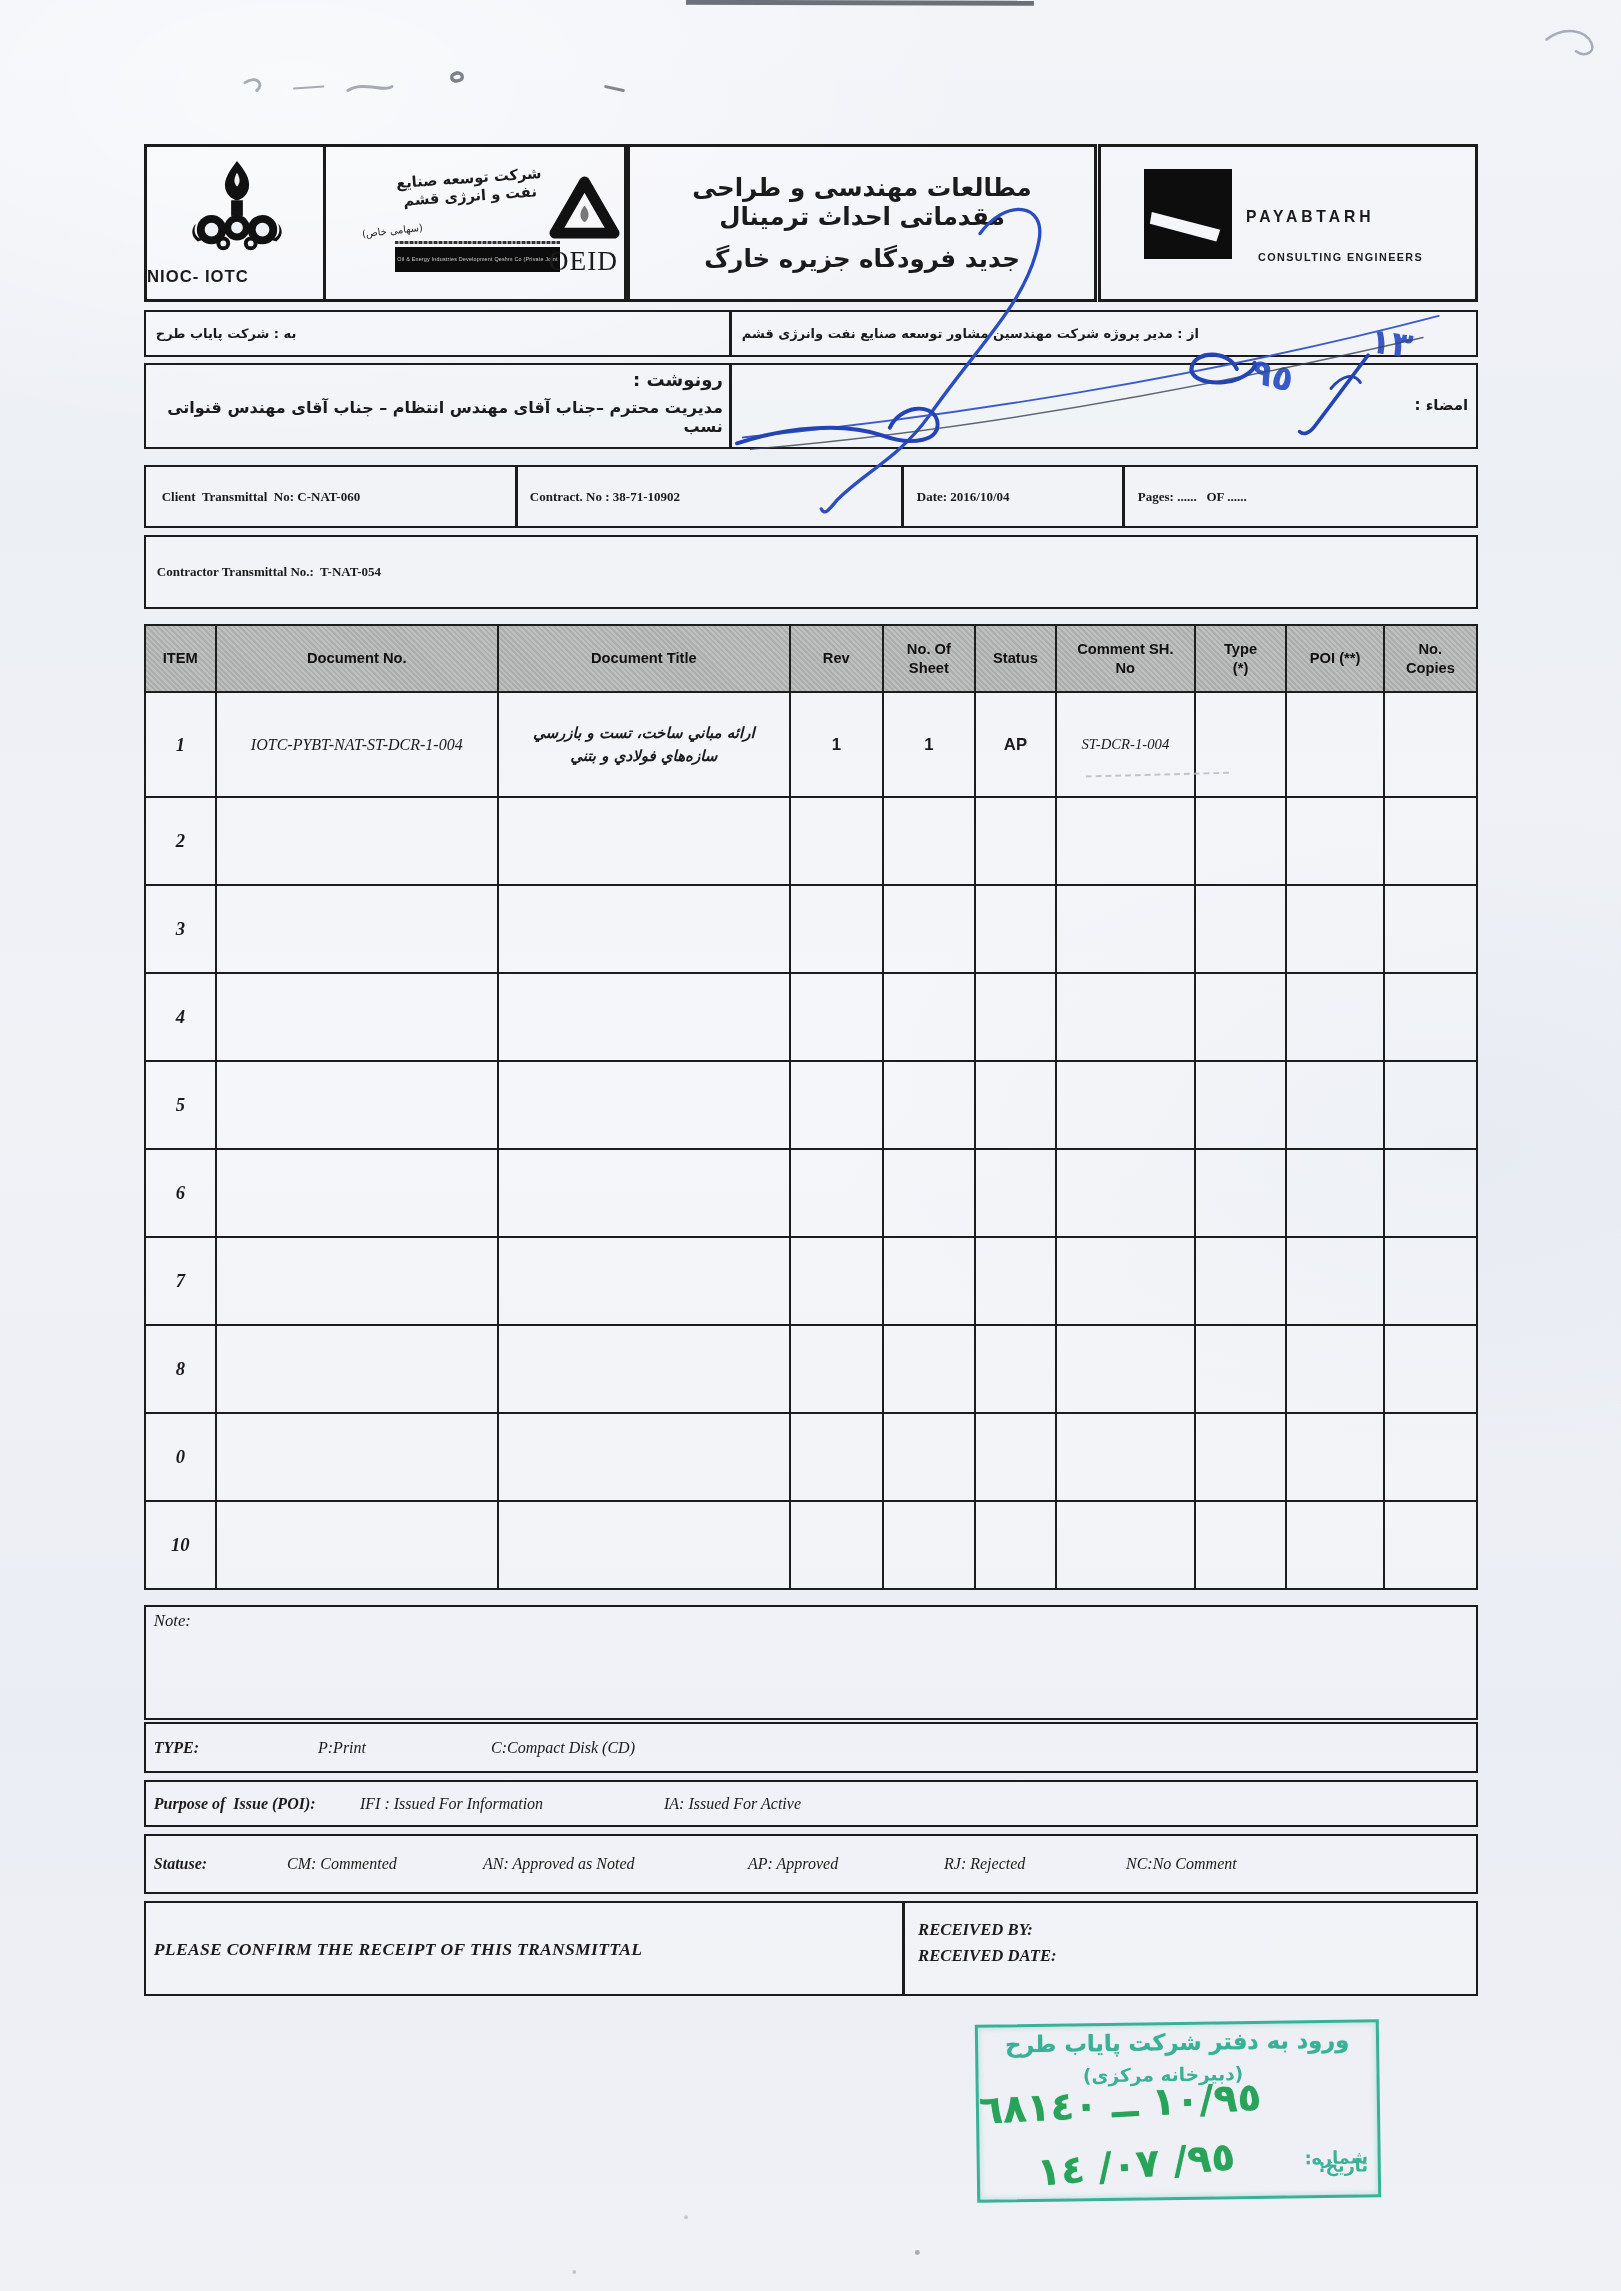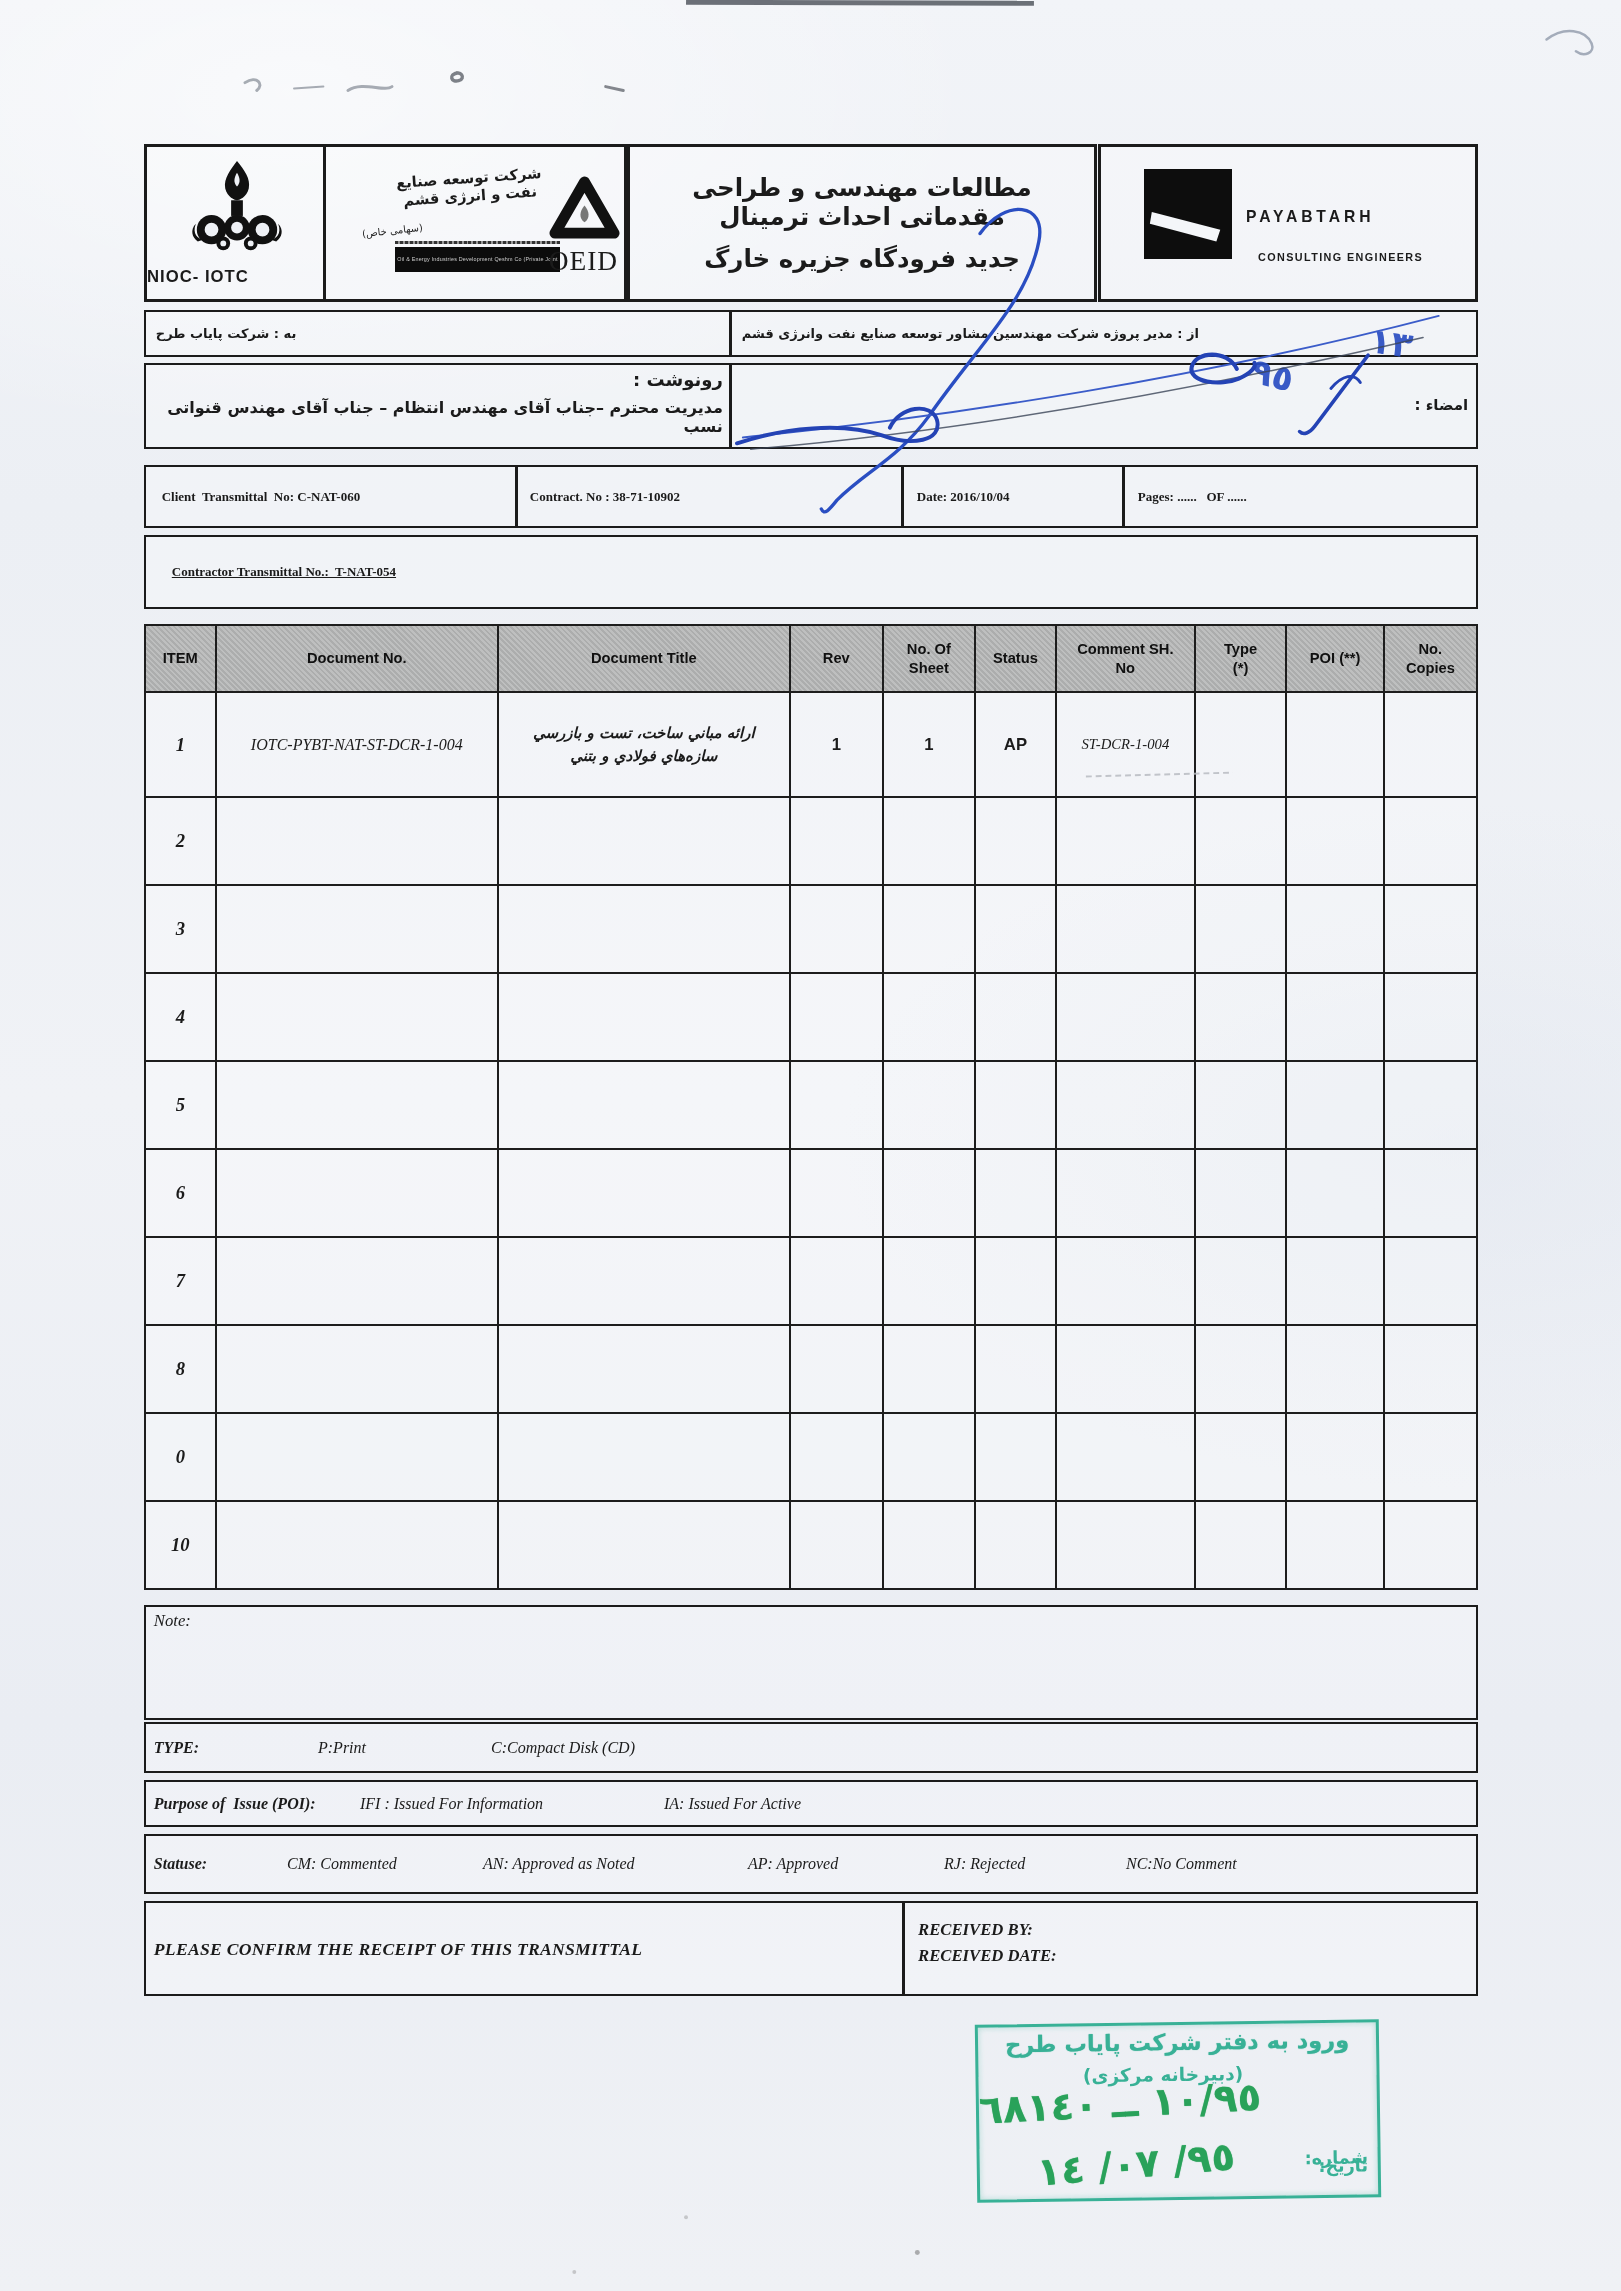--- a/index.html
+++ b/index.html
@@ -164,21 +164,21 @@
     <div class="vline" style="left:369px;"></div>
     <div class="vline" style="left:755px;"></div>
     <div class="vline" style="left:976px;"></div>
     <div class="fromto-cell en cell-label pre" style="left:5.9px;width:359px;">Client  Transmittal  No: C-NAT-060</div>
     <div class="fromto-cell en cell-label pre" style="left:374px;width:376px;">Contract. No : 38-71-10902</div>
     <div class="fromto-cell en cell-label pre" style="left:761px;width:212px;">Date: 2016/10/04</div>
     <div class="fromto-cell en cell-label pre" style="left:982px;right:3.9px;">Pages: ......   OF ......</div>
   </div>
 
   <div class="box thin" style="left:144px;top:535px;width:1334px;height:74px;">
-    <div class="fromto-cell en cell-label pre" style="left:16px;right:5.9px;text-decoration:underline;">Contractor Transmittal No.:  T-NAT-054</div>
+    <div class="fromto-cell en cell-label pre" style="left:1px;right:5.9px;">Contractor Transmittal No.:  T-NAT-054</div>
   </div>
 
   <table class="doc" id="doc-table">
     <colgroup>
       <col style="width:5.3%">
         <col style="width:21.2%">
         <col style="width:21.9%">
       <col style="width:7.0%">
         <col style="width:6.9%">
         <col style="width:6.1%">

